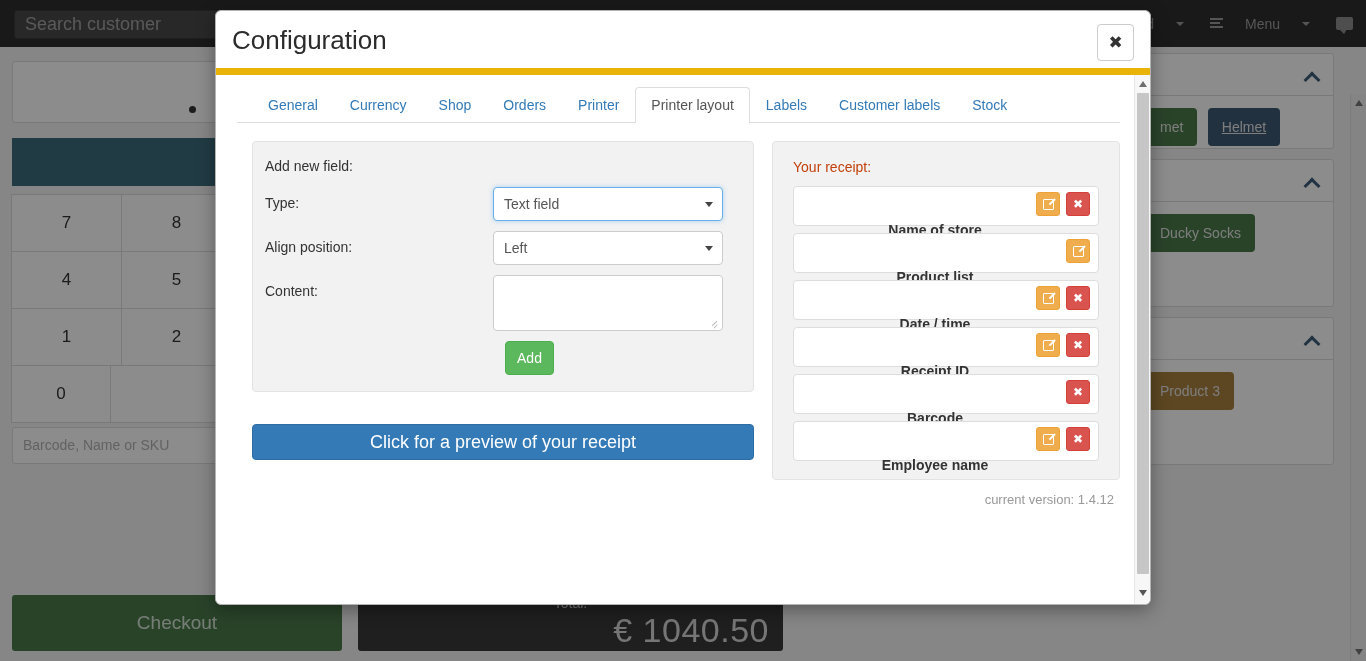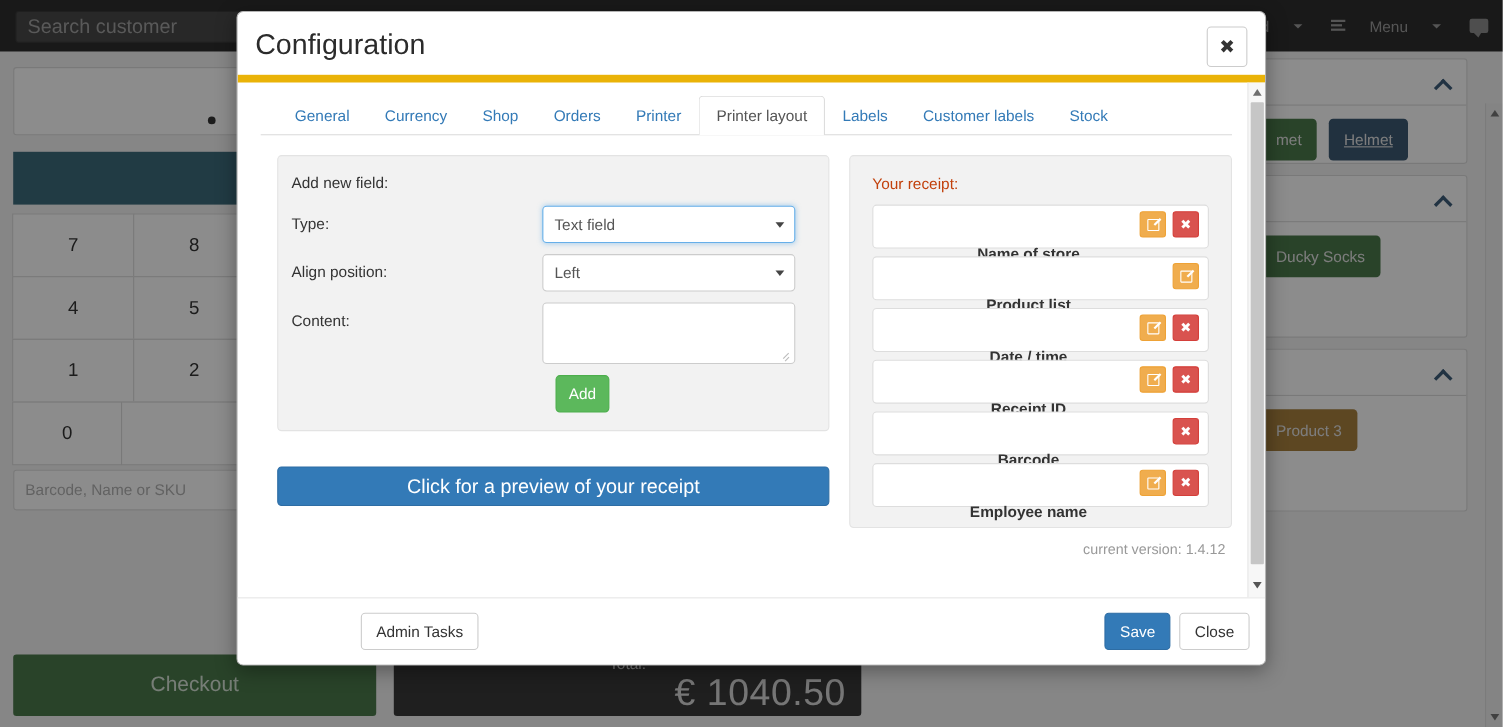--- a/index.html
+++ b/index.html
@@ -456,20 +456,13 @@
 
     <div class="version">current version:  1.4.12</div>
 
     <div class="body-scroll">
       <div class="up"></div>
       <div class="thumb"></div>
       <div class="dn"></div>
     </div>
   </div>
 
-  <div class="modal-footer">
-    <div class="fbtn fbtn-default">Admin Tasks</div>
-    <div class="footer-right">
-      <div class="fbtn fbtn-primary">Save</div>
-      <div class="fbtn fbtn-default">Close</div>
-    </div>
-  </div>
 </div>
 
 </body></html>

